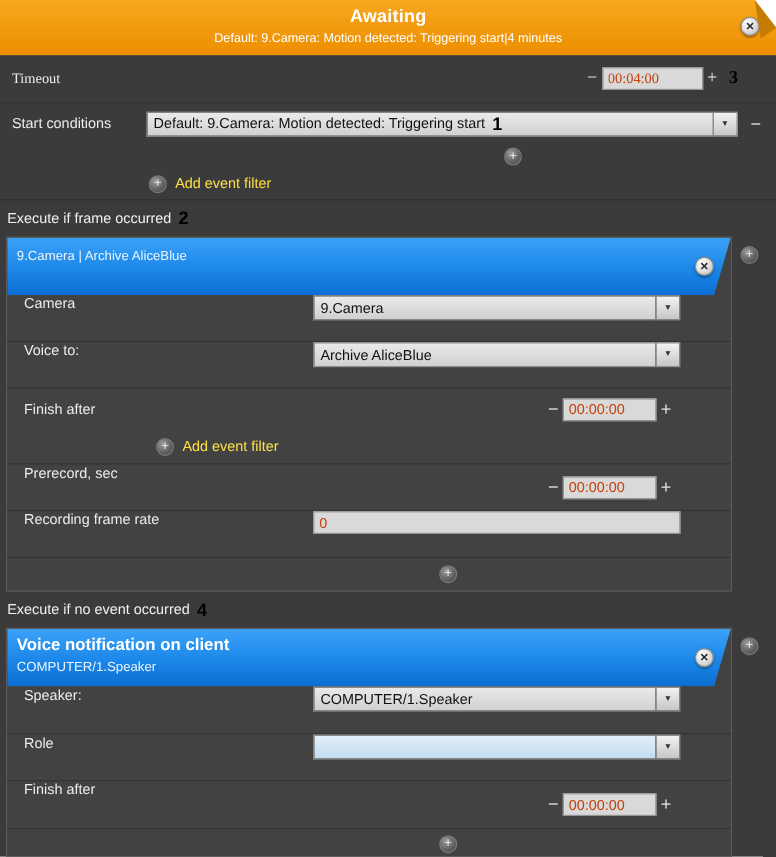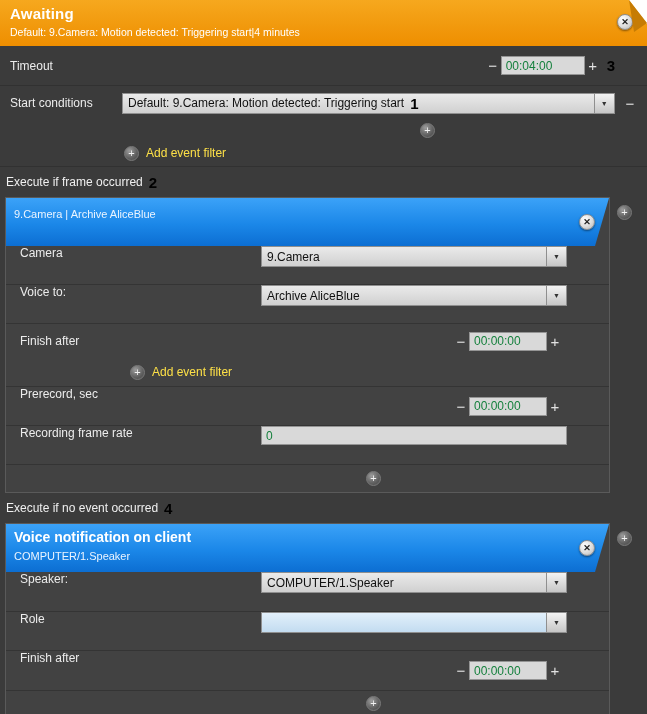--- a/index.html
+++ b/index.html
@@ -2,60 +2,60 @@
 <html><head>
 <meta charset="utf-8">
 <style>
   * { box-sizing: border-box; margin: 0; padding: 0; }
   html,body { background:#ffffff; }
   body { font-family: "Liberation Sans", sans-serif; }
 
   .app { position:relative; width:647px; height:714px; background:#3b3b3b; overflow:hidden; }
 
   
-  .header { position:relative; height:46px; background:linear-gradient(#f6a81e, #ee8e00); padding:5px 10px 0 10px; }
+  .header { position:relative; height:46px; background:linear-gradient(#f6a81e, #ee8e00); padding:5px 10px 0 10px;text-align:center; }
   .header-title { color:#fff; font-size:15px; font-weight:bold; letter-spacing:.2px; }
   .header-subtitle { color:#fff; font-size:10.5px; margin-top:4px; }
   .fold-light { position:absolute; top:0; right:0; width:18px; height:24px; background:#ffffff;
                 clip-path:polygon(0 0, 100% 0, 100% 100%); }
   .fold-dark { position:absolute; top:0; right:0; width:18px; height:32px; background:#c67c04;
                clip-path:polygon(0 0, 100% 72%, 28% 100%); }
 
   .close-btn { width:16px; height:16px; border-radius:50%; border:1px solid #8f8f8f;
                background:radial-gradient(circle at 35% 30%, #ffffff, #dcdcdc 55%, #b2b2b2);
                color:#222; display:flex; align-items:center; justify-content:center;
                font-size:9px; font-weight:bold; cursor:pointer; box-shadow:0 1px 2px rgba(0,0,0,.45); }
   .header-close { position:absolute; right:14px; top:14px; }
 
   
   .label { color:#ececec; font-size:12px; }
   .stepper { color:#e2e2e2; font-size:15px; width:16px; text-align:center; cursor:pointer; user-select:none; }
   .annot { color:#000; font-weight:bold; font-size:15px; margin-left:6px; }
   .textbox { height:19px; background:#d9d9d9; border:1px solid #949494; font-family:inherit;
-             font-size:12px; color:#15803d; padding:0 4px; }
+             font-size:12px; color:#c2410c; padding:0 4px; }
   .time { width:84px; }
   .time-sm { width:78px; }
 
   .dropdown { display:flex; height:21px; }
   .dd-value { flex:1; background:linear-gradient(#eaeaea,#d0d0d0); border:1px solid #8f8f8f; border-right:none;
               display:flex; align-items:center; padding:0 5px; font-size:12px; color:#111;
               overflow:hidden; white-space:nowrap; }
   .dd-role .dd-value { background:linear-gradient(#e2f0fb,#c3dcf0); }
   .dd-arrow { width:21px; background:linear-gradient(#f3f3f3,#c6c6c6); border:1px solid #8f8f8f;
               display:flex; align-items:center; justify-content:center; cursor:pointer; }
   .dd-caret { font-size:7px; color:#333; }
 
   .plus-circle { width:15px; height:15px; min-width:15px; border-radius:50%;
                  background:radial-gradient(circle at 35% 30%, #9d9d9d, #5f5f5f 60%, #454545);
                  border:1px solid #7a7a7a; color:#f2f2f2; display:flex; align-items:center;
                  justify-content:center; font-size:11px; line-height:1; cursor:pointer; }
 
   
   .row { display:flex; align-items:center; }
-  .timeout-row { height:40px; padding:0 32px 0 10px; border-bottom:1px solid #313131; }
+  .timeout-row { height:40px; padding:0 32px 0 10px; border-bottom:1px solid #313131;font-family:Liberation Serif, serif; }
   .timeout-row .label { flex:1; }
   .sc-row { height:34px; padding:0 10px; }
   .sc-label { width:112px; min-width:112px; }
   .sc-dropdown { width:549px; }
   .sc-row .stepper { margin-left:8px; }
   .plus-row-top { height:20px; }
   .plus-row-top .plus-circle { margin-left:420px; }
   .aef-row { height:27px; padding-left:124px; border-bottom:1px solid #313131; }
   .aef-label { color:#fde047; font-size:12px; margin-left:7px; cursor:pointer; }
 

